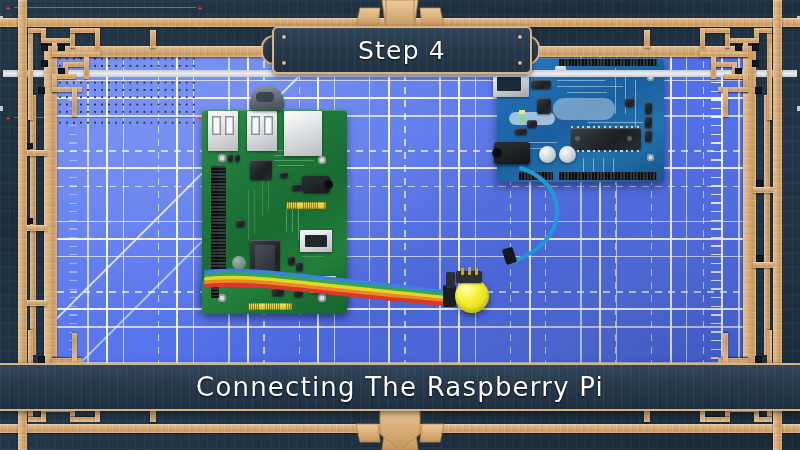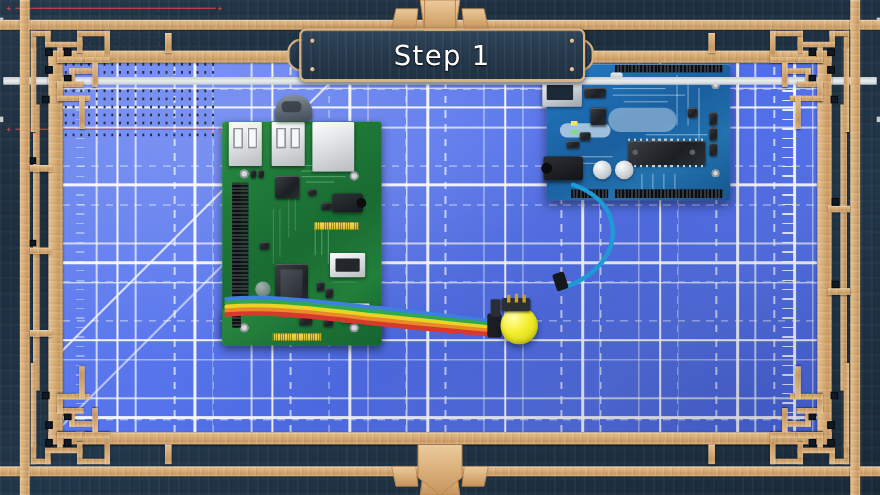--- a/index.html
+++ b/index.html
@@ -544,21 +544,24 @@
     <path d="M8 0 H48 V30 L28 46 L8 30 Z" fill="url(#fg)" stroke="#b8854d" stroke-width=".9"></path>
   </svg>
   <svg class="fan" style="left:372px;top:0;width:56px;height:30px" viewBox="0 0 56 30">
     <path d="M14 0 H42 V30 H14 Z" fill="url(#fg)" stroke="#b8854d" stroke-width=".9"></path>
   </svg>
 
   <div class="nub" style="left:261px;top:35px;border-radius:13px 0 0 13px;border-right:none;"></div>
   <div class="nub" style="left:518px;top:35px;border-radius:0 13px 13px 0;border-left:none;"></div>
 
   <div class="banner banner-title">
-    <span class="ttl ttl-step">Step 1</span>
+    <span class="ttl ttl-step">Step 4</span>
     <div class="rivet" style="left:8px;top:7px"></div>
     <div class="rivet" style="left:8px;bottom:7px"></div>
     <div class="rivet" style="right:8px;top:7px"></div>
     <div class="rivet" style="right:8px;bottom:7px"></div>
   </div>
 
+  <div class="caption-band">
+    <span class="ttl ttl-cap">Connecting The Raspberry Pi</span>
+  </div>
 
 </div>
 
 </body></html>

